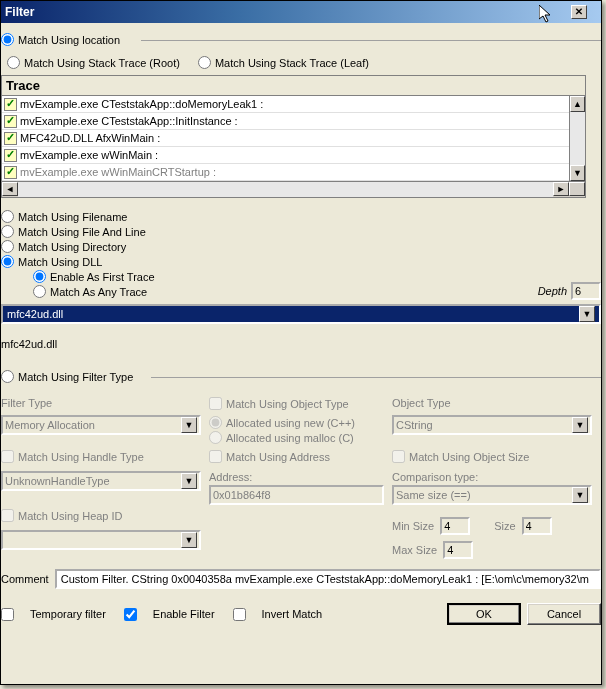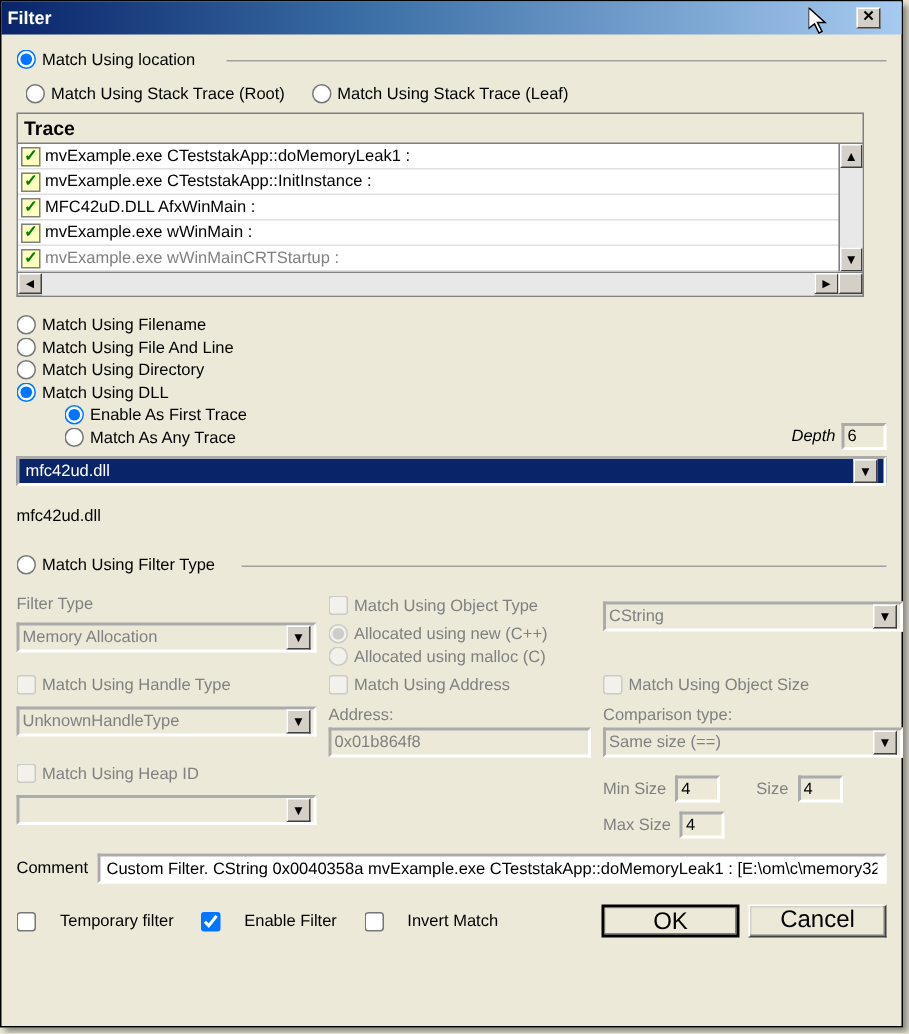--- a/index.html
+++ b/index.html
@@ -39,21 +39,21 @@
     border-right-color: #404040;
     border-bottom-color: #404040;
     color: #000;
     font-size: 10px;
     line-height: 12px;
     text-align: center;
     font-family: Arial;
     font-weight: bold;
   }
   .content {
-    padding: 8px 10px;
+    padding: 8px 0;
   }
   .radio-row { display: flex; align-items: center; margin: 2px 0; }
   .radio-row input[type=radio] { margin: 0 4px 0 0; }
   .radio-row label { margin-right: 18px; }
   .trace-box {
     margin: 6px 15px 2px 0;
   }
   .trace-header {
     background: #ece9d8;
     border: 1px solid #808080;
@@ -184,27 +184,27 @@
     font-family:inherit;
     white-space:nowrap;
     overflow:hidden;
   }
   .bottom-row {
     display:flex; align-items:center;
     margin-top:14px;
   }
   .bottom-row .chk{margin-right:18px;gap:12px;}
   .btn {
-    width:92px; height:22px;
+    width:74px; height:22px;
     background:#ece9d8;
     border:1px solid #404040;
     border-top-color:#fff;
     border-left-color:#fff;
     box-shadow: inset -1px -1px #808080, inset 1px 1px #d4d0c8;
-    font-size:16px;
+    font-size:11px;
     font-family:inherit;
     margin-left:6px;
   }
   .btn.default{ border:2px solid #000; }
   .spacer{flex:1;}
   .sb-v {
     position:absolute; right:0; top:0; bottom:0; width:16px;
     background:#d4d0c8;
     border-left:1px solid #808080;
     display:flex; flex-direction:column;
@@ -361,20 +361,21 @@
         <div class="radio-row">
             <input type="radio" checked="" disabled="" style="">
             <label>Allocated using new (C++)</label>
           </div>
         <div class="radio-row">
             <input type="radio" disabled="" style="">
             <label>Allocated using malloc (C)</label>
           </div>
       </div>
       <div>
+        <span class="fld-label">Object Type</span>
         <div style="height:4px"></div>
         <div class="combo-dis">
             <span>CString</span>
             <span class="dd">▼</span>
           </div>
       </div>
 
       <div>
         <div class="chk">
             <input type="checkbox" disabled="" style="">

